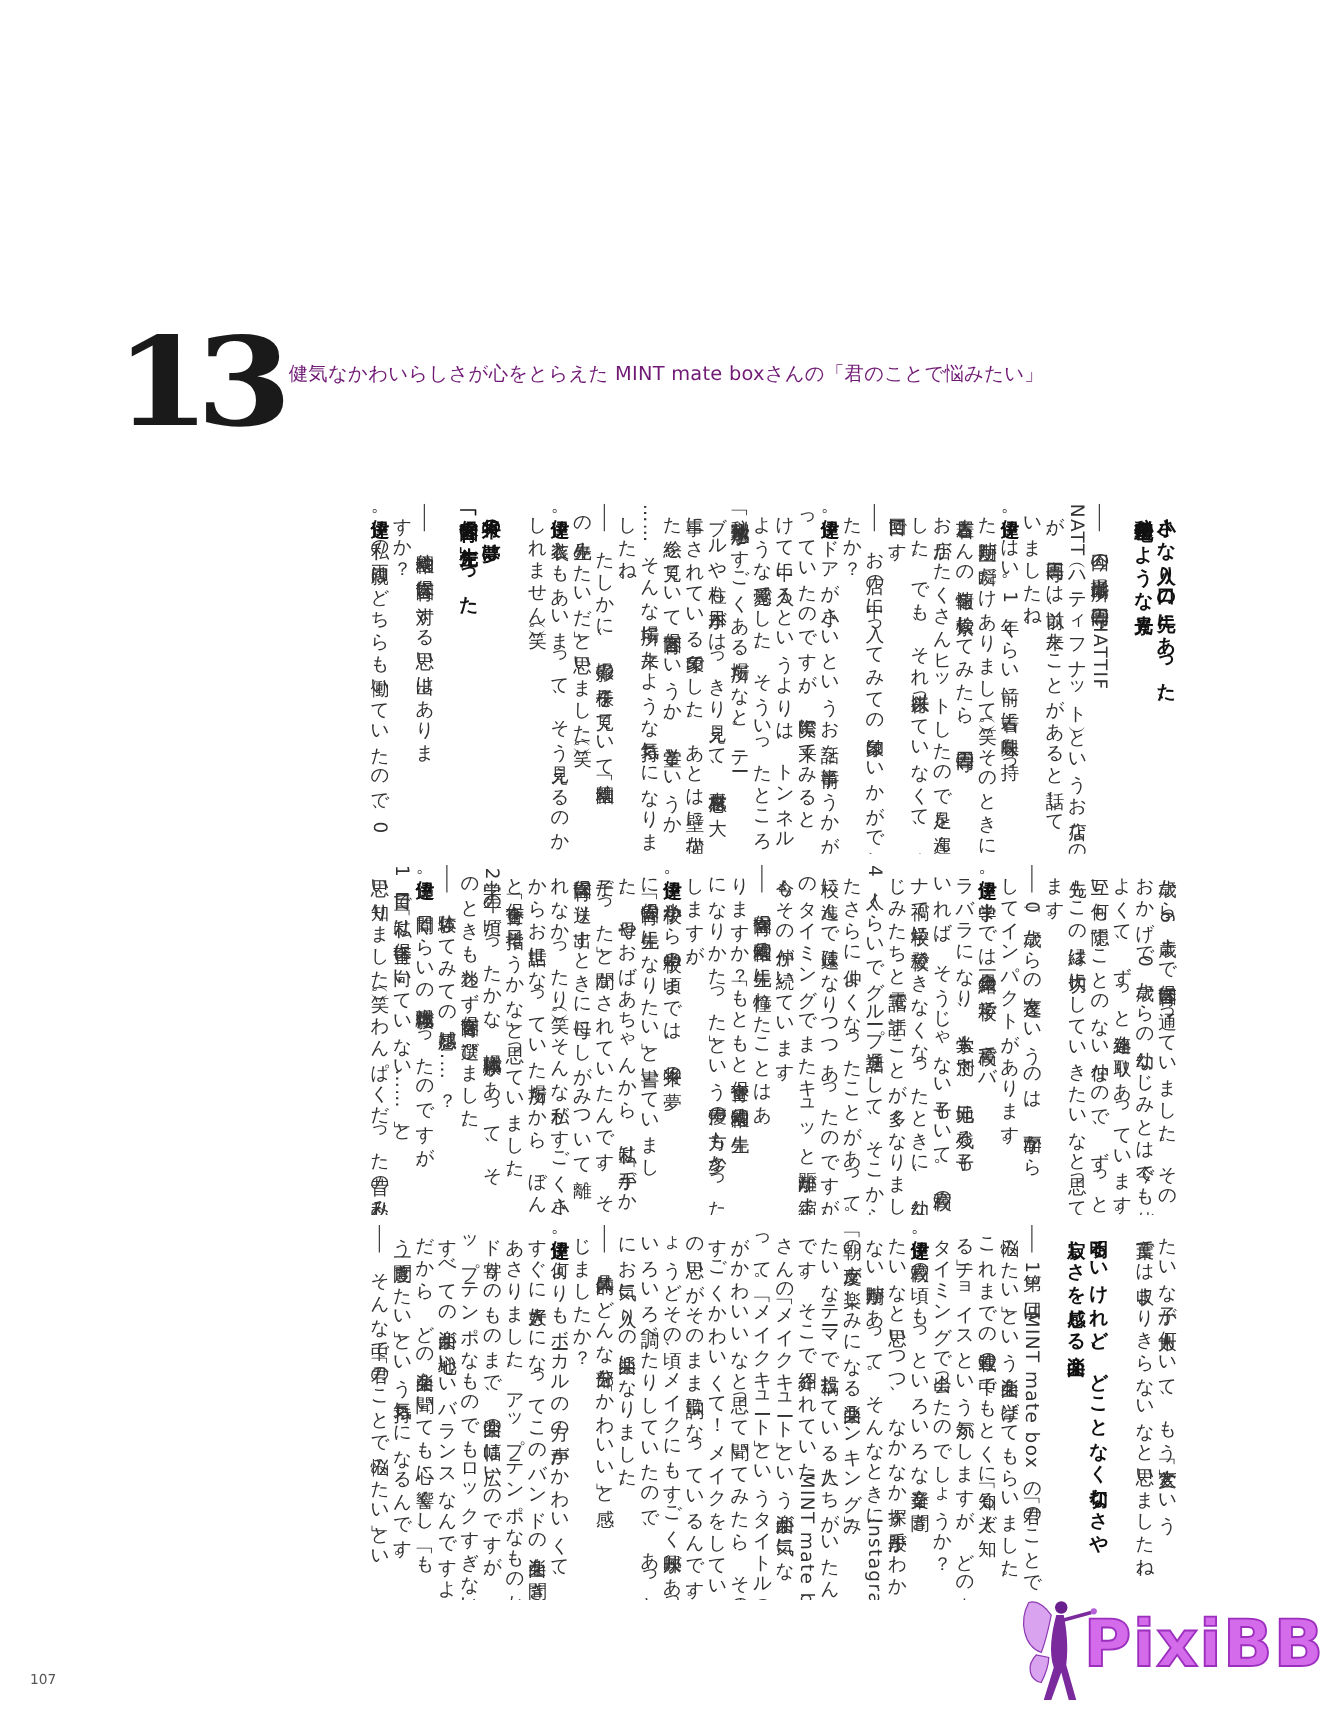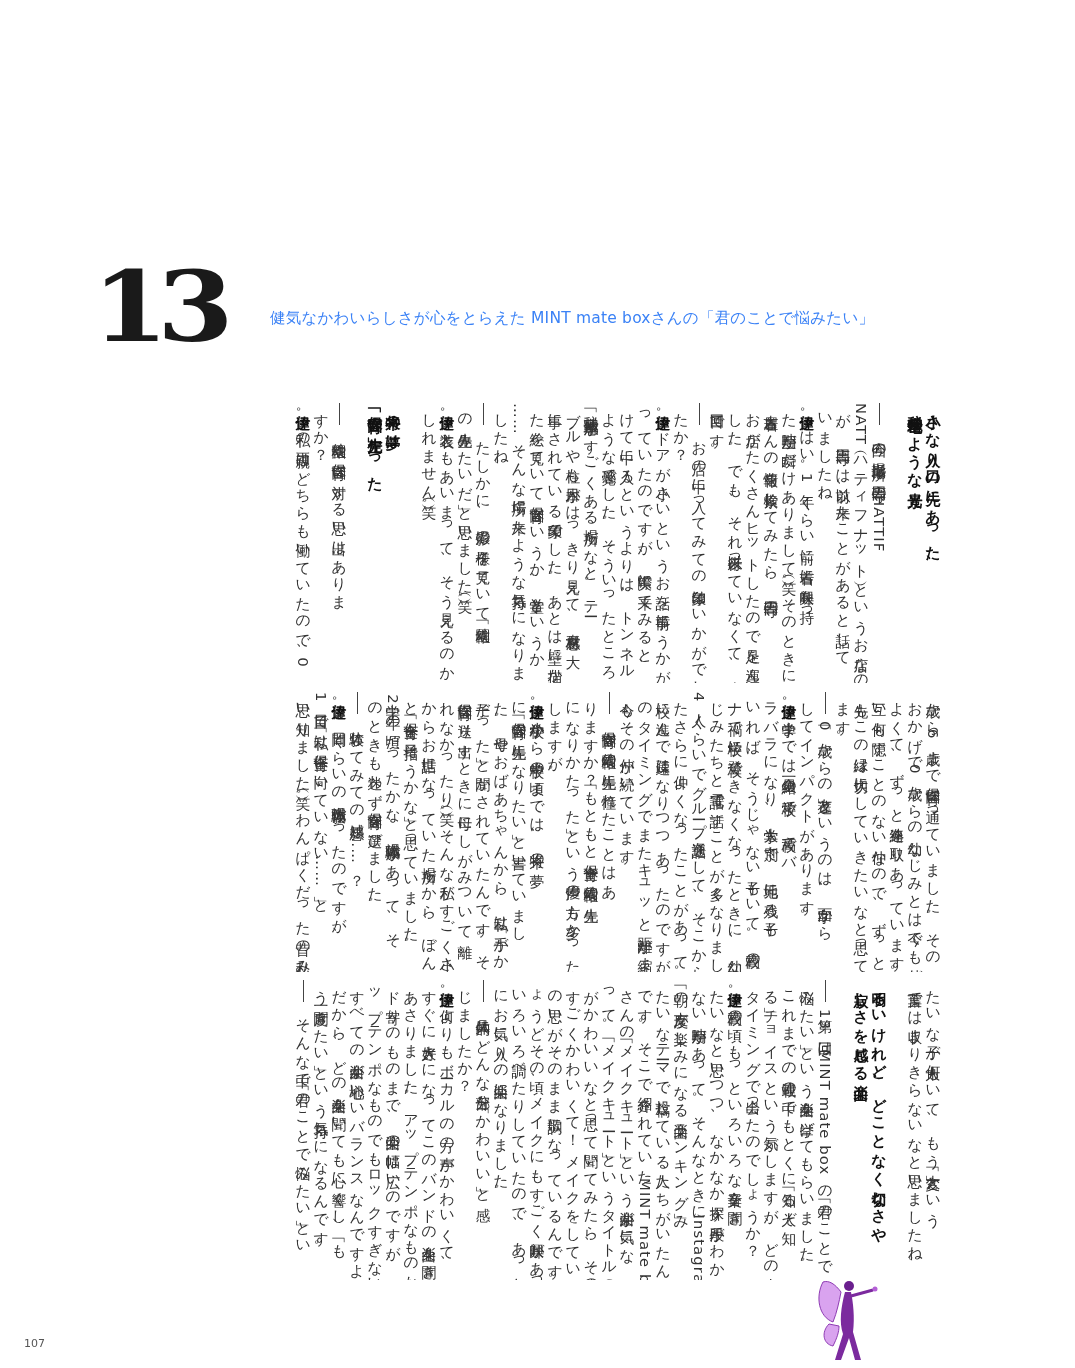--- a/index.html
+++ b/index.html
@@ -1,18 +1,18 @@
 <!DOCTYPE html>
 <html><head>
 <meta charset="utf-8">
 <style>
   html, body { margin: 0; padding: 0; background: #ffffff; }
   body { width: 1075px; height: 1368px; position: relative; overflow: hidden; font-family: "DejaVu Sans", sans-serif; color: #2a2a2a; }
   .big-num { position: absolute; left: 92px; top: 258px; font-family: "DejaVu Serif", serif; font-weight: bold; font-size: 98px; line-height: 1; letter-spacing: -10px; color: #1a1a1a; transform: scaleX(1.12); transform-origin: left top; }
-  .subtitle { position: absolute; left: 231px; top: 308px; font-size: 15.5px; color: #3b82f6; white-space: nowrap; letter-spacing: 0.2px; margin-left: 39px; }
+  .subtitle { position: absolute; left: 231px; top: 289px; font-size: 15.5px; color: #701a75; white-space: nowrap; letter-spacing: 0.2px; }
   .tier { position: absolute; left: 82px; width: 860px; display: flex; flex-direction: row-reverse; }
   .tier.t1 { top: 403px; height: 280px; }
   .tier.t2 { top: 692px; height: 280px; }
   .tier.t3 { top: 980px; height: 300px; }
   .col { writing-mode: vertical-rl; width: 18px; height: 100%; font-size: 14.8px; line-height: 18px; letter-spacing: 1.1px; white-space: nowrap; overflow: hidden; color: #333; }
   .col.head { font-weight: bold; color: #111; font-size: 15px; }
   .col.gap { width: 18px; }
   .col b { font-weight: bold; color: #111; }
   .col .dash { display: inline-block; height: 22px; border-right: 1.3px solid #444; width: 0; margin: 0 8px 6px 0; vertical-align: top; }
   .page-num { position: absolute; left: 24px; top: 1337px; font-size: 11px; color: #555; }
@@ -144,13 +144,14 @@
 
 <div class="wm">
   <svg width="70" height="100" viewBox="0 0 70 100" style="position:absolute;left:0;top:0">
     <path d="M8 20 C 0 35, 4 55, 18 60 C 22 50, 24 40, 26 30 C 20 22, 14 18, 8 20 Z" fill="#d9a3ef" stroke="#8e3bb3" stroke-width="1"></path>
     <path d="M14 62 C 6 70, 8 82, 18 84 C 22 76, 24 70, 24 64 Z" fill="#d9a3ef" stroke="#8e3bb3" stroke-width="1"></path>
     <circle cx="34" cy="24" r="5" fill="#6a1f8e"></circle>
     <path d="M30 30 C 26 45, 24 60, 28 72 L 20 98 L 26 98 L 34 76 L 40 98 L 46 98 L 38 70 C 40 55, 38 40, 36 30 Z" fill="#7b2a9e"></path>
     <path d="M36 34 L 58 28" stroke="#7b2a9e" stroke-width="3"></path>
     <circle cx="60" cy="27" r="2.5" fill="#b45fd6"></circle>
   </svg>
+  <div class="wm-text">PixiBB</div>
 </div>
 
 </body></html>

